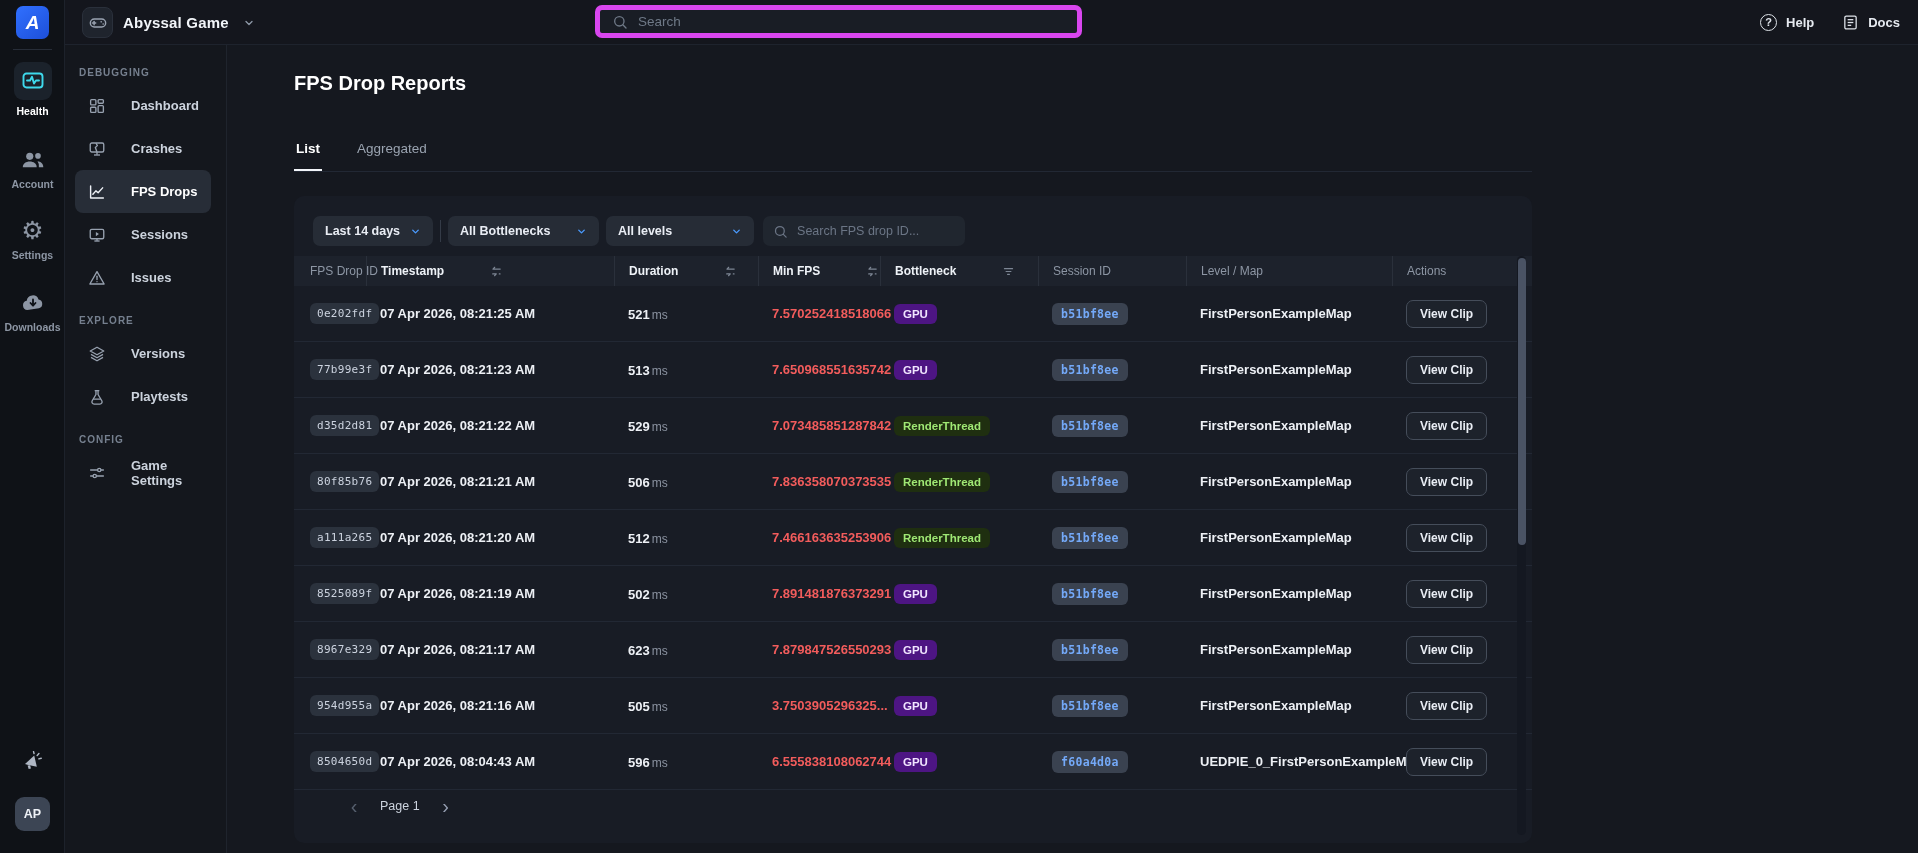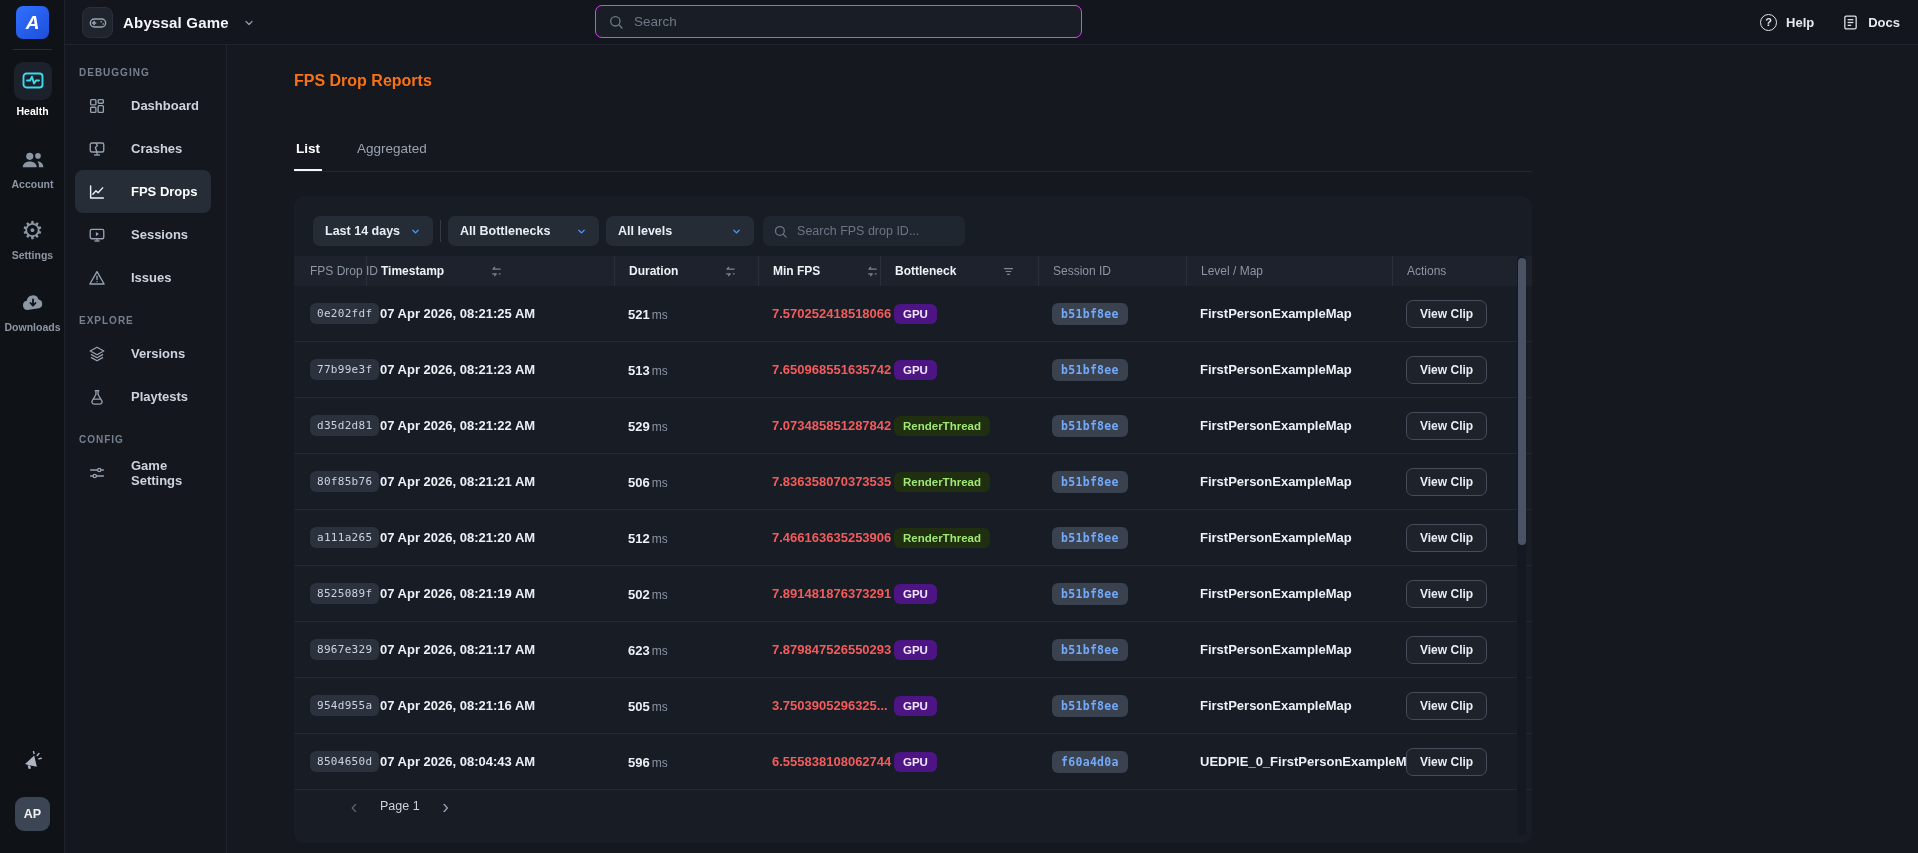--- a/index.html
+++ b/index.html
@@ -23,42 +23,42 @@
   .avatar { position:absolute; left:15px; top:797px; width:35px; height:34px; border-radius:9px; background:#3c4554;
             color:#eef1f6; font-size:12.5px; font-weight:700; display:flex; align-items:center; justify-content:center; cursor:pointer; }
 
   
   .topbar { position:absolute; left:65px; top:0; width:1853px; height:45px; background:#14161d; border-bottom:1px solid #1e232d; }
   .project { position:absolute; left:11px; top:7px; display:flex; align-items:center; gap:10px; cursor:pointer;margin-left:6px; }
   .gamepad-box { width:31px; height:31px; border-radius:8px; background:#1f242d; border:1px solid #2a303b; color:#9aa3b1;
                  display:flex; align-items:center; justify-content:center; }
   .project-name { font-size:15px; font-weight:800; color:#f2f5f9; letter-spacing:.2px; }
   .chev { color:#8f99a8; margin-left:4px; }
-  .topbar-search { position:absolute; left:530px; top:5px; width:487px; height:33px; background:#191d25; border:1px solid #d946ef;
+  .topbar-search { position:absolute; left:530px; top:5px; width:487px; height:33px; background:#191d25; border:5px solid #d946ef;
                    border-radius:7px; display:flex; align-items:center; gap:10px; padding:0 12px; color:#6f7987; }
   .topbar-search input { flex:1; background:transparent; border:none; outline:none; color:#cfd6e0; font-size:13.5px; font-family:inherit; }
   .topbar-search input::placeholder { color:#6f7987; }
   .topbar-right { position:absolute; right:18px; top:0; height:44px; display:flex; align-items:center; gap:28px; }
   .top-link { display:flex; align-items:center; gap:9px; color:#e6eaf0; font-size:13px; font-weight:600; cursor:pointer; }
   .q-circle { width:17px; height:17px; border-radius:50%; border:1.6px solid #dfe4ea; color:#dfe4ea; font-size:11px; font-weight:700;
               display:flex; align-items:center; justify-content:center; }
 
   
   .sidebar { position:absolute; left:65px; top:45px; width:162px; height:808px; background:#14171d; border-right:1px solid #1f242d; padding-top:22px; }
   .section-title { font-size:10px; font-weight:800; letter-spacing:1px; color:#76808f; margin:0 0 6px 14px; }
   .section + .section { margin-top:16px; }
   .side-item { height:43px; margin:0 15px 0 10px; padding-left:13px; border-radius:8px; display:flex; align-items:center; gap:25px;
                color:#97a1af; cursor:pointer; }
   .side-item .side-label { font-size:13px; font-weight:600; color:#ccd3dd; }
   .side-item.active { background:#272d37; color:#eef1f6; }
   .side-item.active .side-label { color:#ffffff; font-weight:700; }
 
   
   .main { position:absolute; left:227px; top:45px; width:1691px; height:808px; background:#15181f; }
-  .page-title { position:absolute; left:67px; top:27px; font-size:16px; font-weight:700; color:#f97316; }
+  .page-title { position:absolute; left:67px; top:27px; font-size:20px; font-weight:700; color:#ffffff; }
   .page-subtitle { position:absolute; left:67px; top:59px; font-size:13px; color:#8f97a5; }
   .tabs { position:absolute; left:67px; top:86px; width:1238px; display:flex; border-bottom:1px solid #222834; }
   .tab { font-size:13.5px; padding:10px 2px 13px 2px; margin-right:33px; color:#9aa3b0; cursor:pointer; border-bottom:2.5px solid transparent; }
   .tab.active { color:#ffffff; font-weight:700; border-bottom-color:#f2f5f9; }
 
   
   .card { position:absolute; left:67px; top:151px; width:1238px; height:647px; background:#181c25; border-radius:10px; }
   .filter-bar { position:absolute; left:19px; top:20px; height:30px; display:flex; align-items:center; }
   .dropdown { height:30px; padding:0 12px; background:#262c36; border:none; border-radius:7px; display:flex; align-items:center;
               gap:10px; font-size:12.5px; font-weight:700; color:#e9edf4; font-family:inherit; cursor:pointer; }

